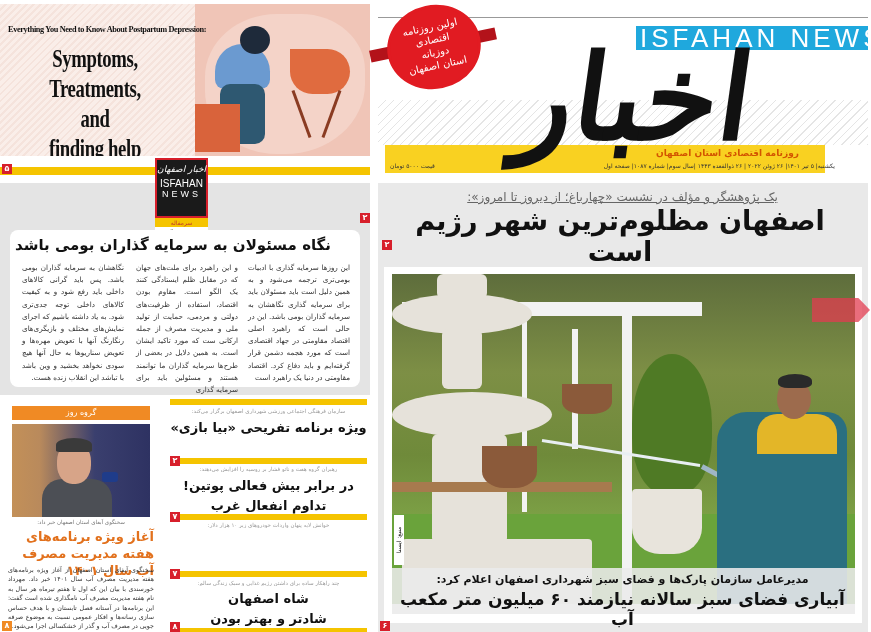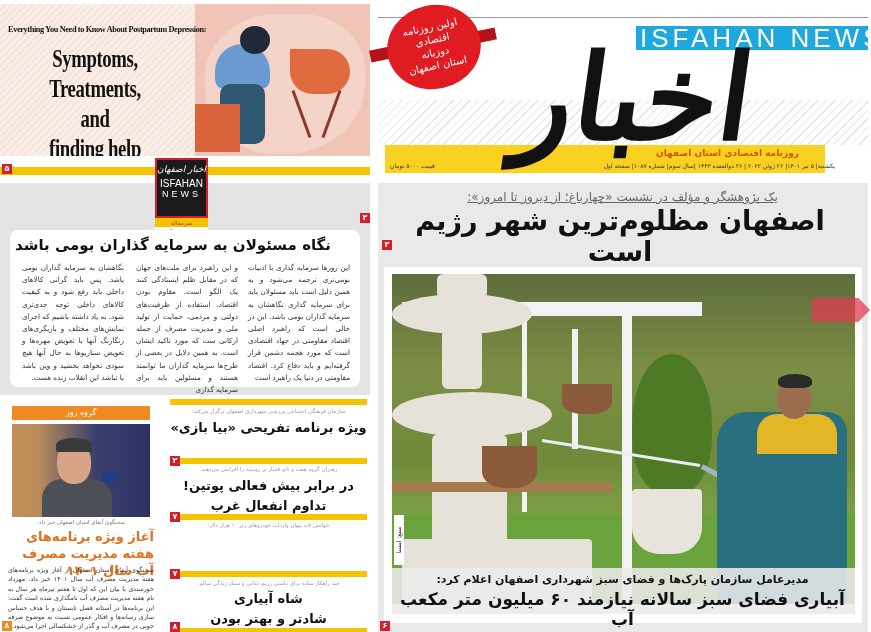--- a/index.html
+++ b/index.html
@@ -204,17 +204,17 @@
 <div class="pagenum" style="left:170px;top:512px">۷</div>
 
 <div class="nl-kick" style="top:522px">خوانش لایه پنهان واردات خودروهای زیر ۱۰ هزار دلار:</div>
 <div class="nl-head" style="top:532px">
 </div>
 <div class="nl-bar" style="top:571px"></div>
 <div class="pagenum" style="left:170px;top:569px">۷</div>
 
 <div class="nl-kick" style="top:580px">چند راهکار ساده برای داشتن رژیم غذایی و سبک زندگی سالم:</div>
 <div class="nl-head" style="top:589px">
-  <div>شاه آبیاری</div>
+  <div>شاه اصفهان</div>
     <div>شادتر و بهتر بودن</div>
 </div>
 <div class="nl-bar" style="top:628px"></div>
 <div class="pagenum" style="left:170px;top:622px">۸</div>
 
 </body></html>

